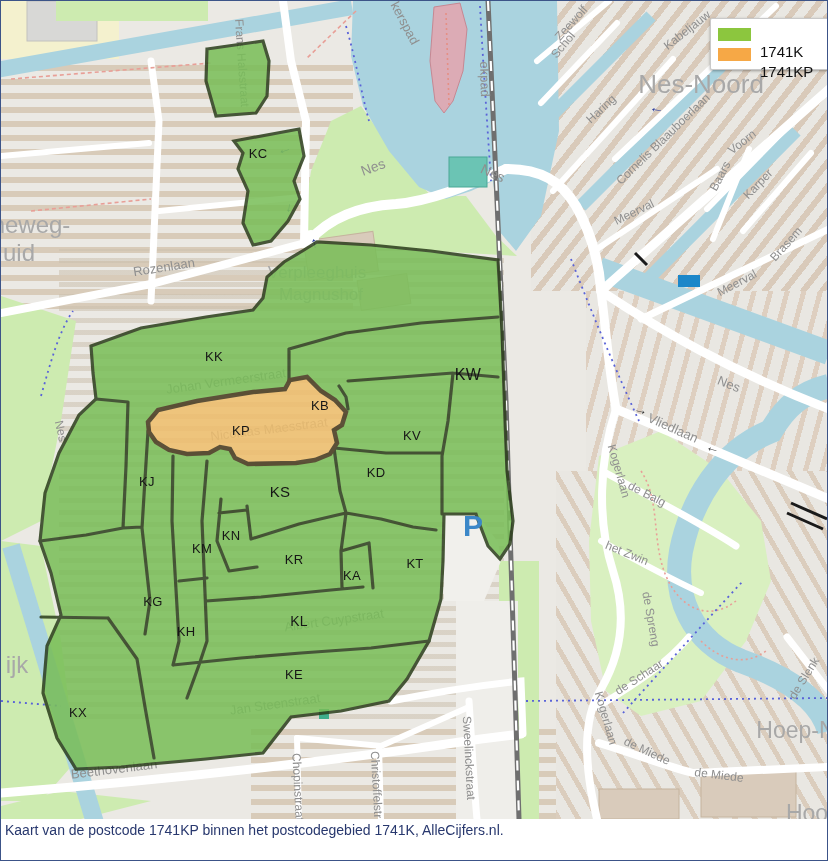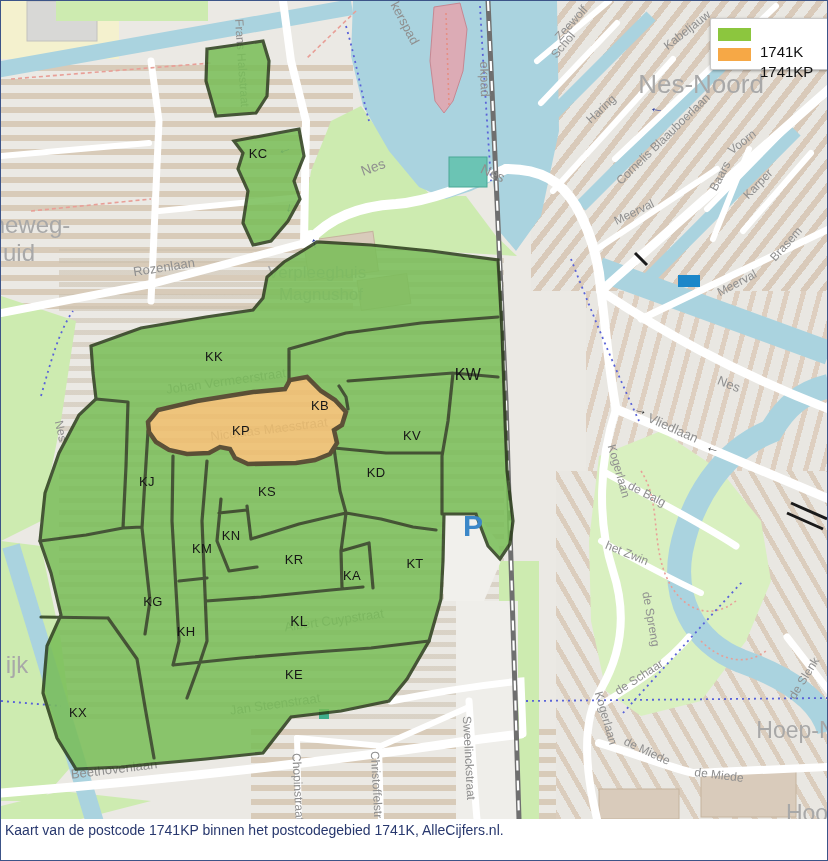--- a/index.html
+++ b/index.html
@@ -228,21 +228,21 @@
     <div id="labels-over">
       <span id="p-sym" class="lbl" style="left: 472px; top: 525px; color: rgb(59, 135, 200);">P</span>
     <span class="lbl rl" style="left: 257px; top: 152px; font-size: 13px; transform: translate(-50%, -50%) rotate(0deg);">KC</span>
         <span class="lbl rl" style="left: 213px; top: 355px; font-size: 13px; transform: translate(-50%, -50%) rotate(0deg);">KK</span>
         <span class="lbl rl" style="left: 438px; top: 374px; font-size: 16px; transform: translate(-50%, -50%) rotate(0deg); margin-left: 29px;">KW</span>
         <span class="lbl rl" style="left: 319px; top: 404px; font-size: 13px; transform: translate(-50%, -50%) rotate(0deg);">KB</span>
         <span class="lbl rl" style="left: 240px; top: 429px; font-size: 13px; transform: translate(-50%, -50%) rotate(0deg);">KP</span>
         <span class="lbl rl" style="left: 411px; top: 434px; font-size: 13px; transform: translate(-50%, -50%) rotate(0deg);">KV</span>
         <span class="lbl rl" style="left: 146px; top: 480px; font-size: 13px; transform: translate(-50%, -50%) rotate(0deg);">KJ</span>
         <span class="lbl rl" style="left: 375px; top: 471px; font-size: 13px; transform: translate(-50%, -50%) rotate(0deg);">KD</span>
-        <span class="lbl rl" style="left: 266px; top: 490px; font-size: 13px; transform: translate(-50%, -50%) rotate(0deg);">KS</span>
+        <span class="lbl rl" style="left: 279px; top: 490px; font-size: 15px; transform: translate(-50%, -50%) rotate(0deg);">KS</span>
         <span class="lbl rl" style="left: 230px; top: 534px; font-size: 13px; transform: translate(-50%, -50%) rotate(0deg);">KN</span>
         <span class="lbl rl" style="left: 201px; top: 547px; font-size: 13px; transform: translate(-50%, -50%) rotate(0deg);">KM</span>
         <span class="lbl rl" style="left: 293px; top: 558px; font-size: 13px; transform: translate(-50%, -50%) rotate(0deg);">KR</span>
         <span class="lbl rl" style="left: 351px; top: 574px; font-size: 13px; transform: translate(-50%, -50%) rotate(0deg);">KA</span>
         <span class="lbl rl" style="left: 414px; top: 562px; font-size: 13px; transform: translate(-50%, -50%) rotate(0deg);">KT</span>
         <span class="lbl rl" style="left: 152px; top: 600px; font-size: 13px; transform: translate(-50%, -50%) rotate(0deg);">KG</span>
         <span class="lbl rl" style="left: 185px; top: 630px; font-size: 13px; transform: translate(-50%, -50%) rotate(0deg);">KH</span>
         <span class="lbl rl" style="left: 288px; top: 620px; font-size: 14px; transform: translate(-50%, -50%) rotate(0deg); padding-left: 20px;">KL</span>
         <span class="lbl rl" style="left: 293px; top: 673px; font-size: 13px; transform: translate(-50%, -50%) rotate(0deg);">KE</span>
         <span class="lbl rl" style="left: 77px; top: 711px; font-size: 13px; transform: translate(-50%, -50%) rotate(0deg);">KX</span>

